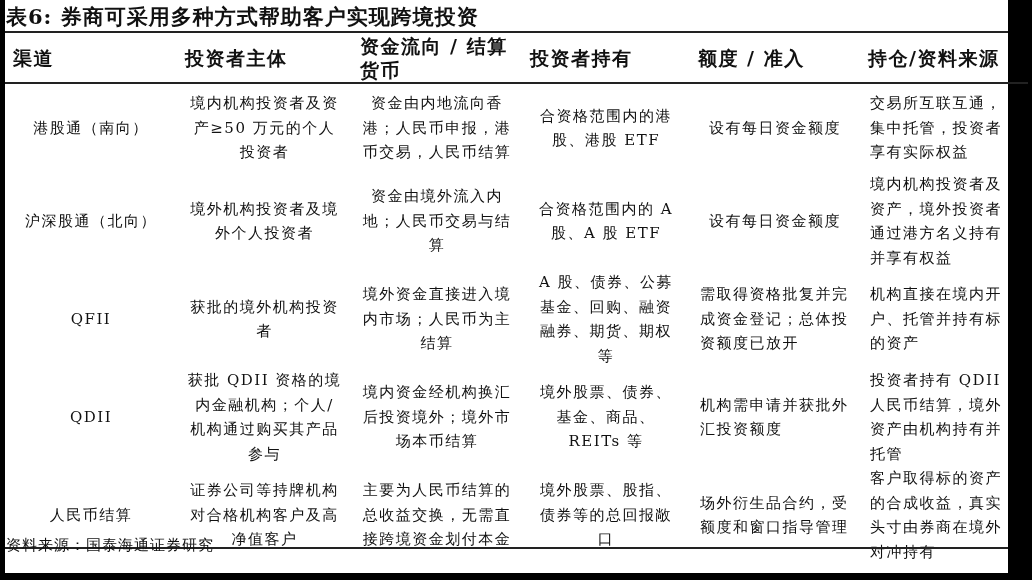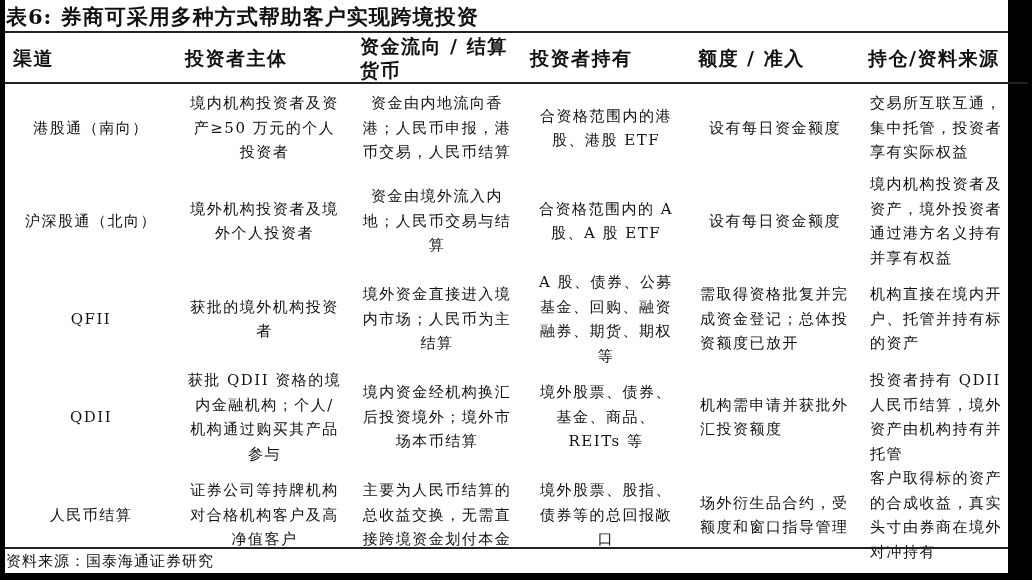--- a/index.html
+++ b/index.html
@@ -11,21 +11,21 @@
   .rule { position:absolute; left:0; width:100%; background:#222; }
   table { position:absolute; left:0; top:34px; width:1023px; border-collapse:collapse; table-layout:fixed; }
   th { font-weight:bold; font-size:19px; height:48px; text-align:left; vertical-align:middle;
        line-height:24px; letter-spacing:1.5px; padding:0 8px; }
   td { font-size:15px; line-height:24.5px; text-align:center; vertical-align:middle;
        letter-spacing:1.5px; padding:0 10px; overflow:hidden; }
   td.left { text-align:left; }
   tr.r1 td { height:88px; } tr.r2 td { height:92px; } tr.r3 td { height:93px; }
   tr.r4 td { height:95px; } tr.r5 td { height:98px; }
   thead tr { border-bottom:2px solid #222; }
-  .source { position:absolute; left:0; top:549px; height:24px; width:100%; font-size:15px;
+  .source { position:absolute; left:0; top:533px; height:24px; width:100%; font-size:15px;
             line-height:24px; padding-left:1px; letter-spacing:1px; }
 </style>
 </head>
 <body>
 
 <div class="page">
   <div class="title">表6:  券商可采用多种方式帮助客户实现跨境投资</div>
   <div class="rule" style="top:31px;height:2px;"></div>
 
   <table>

